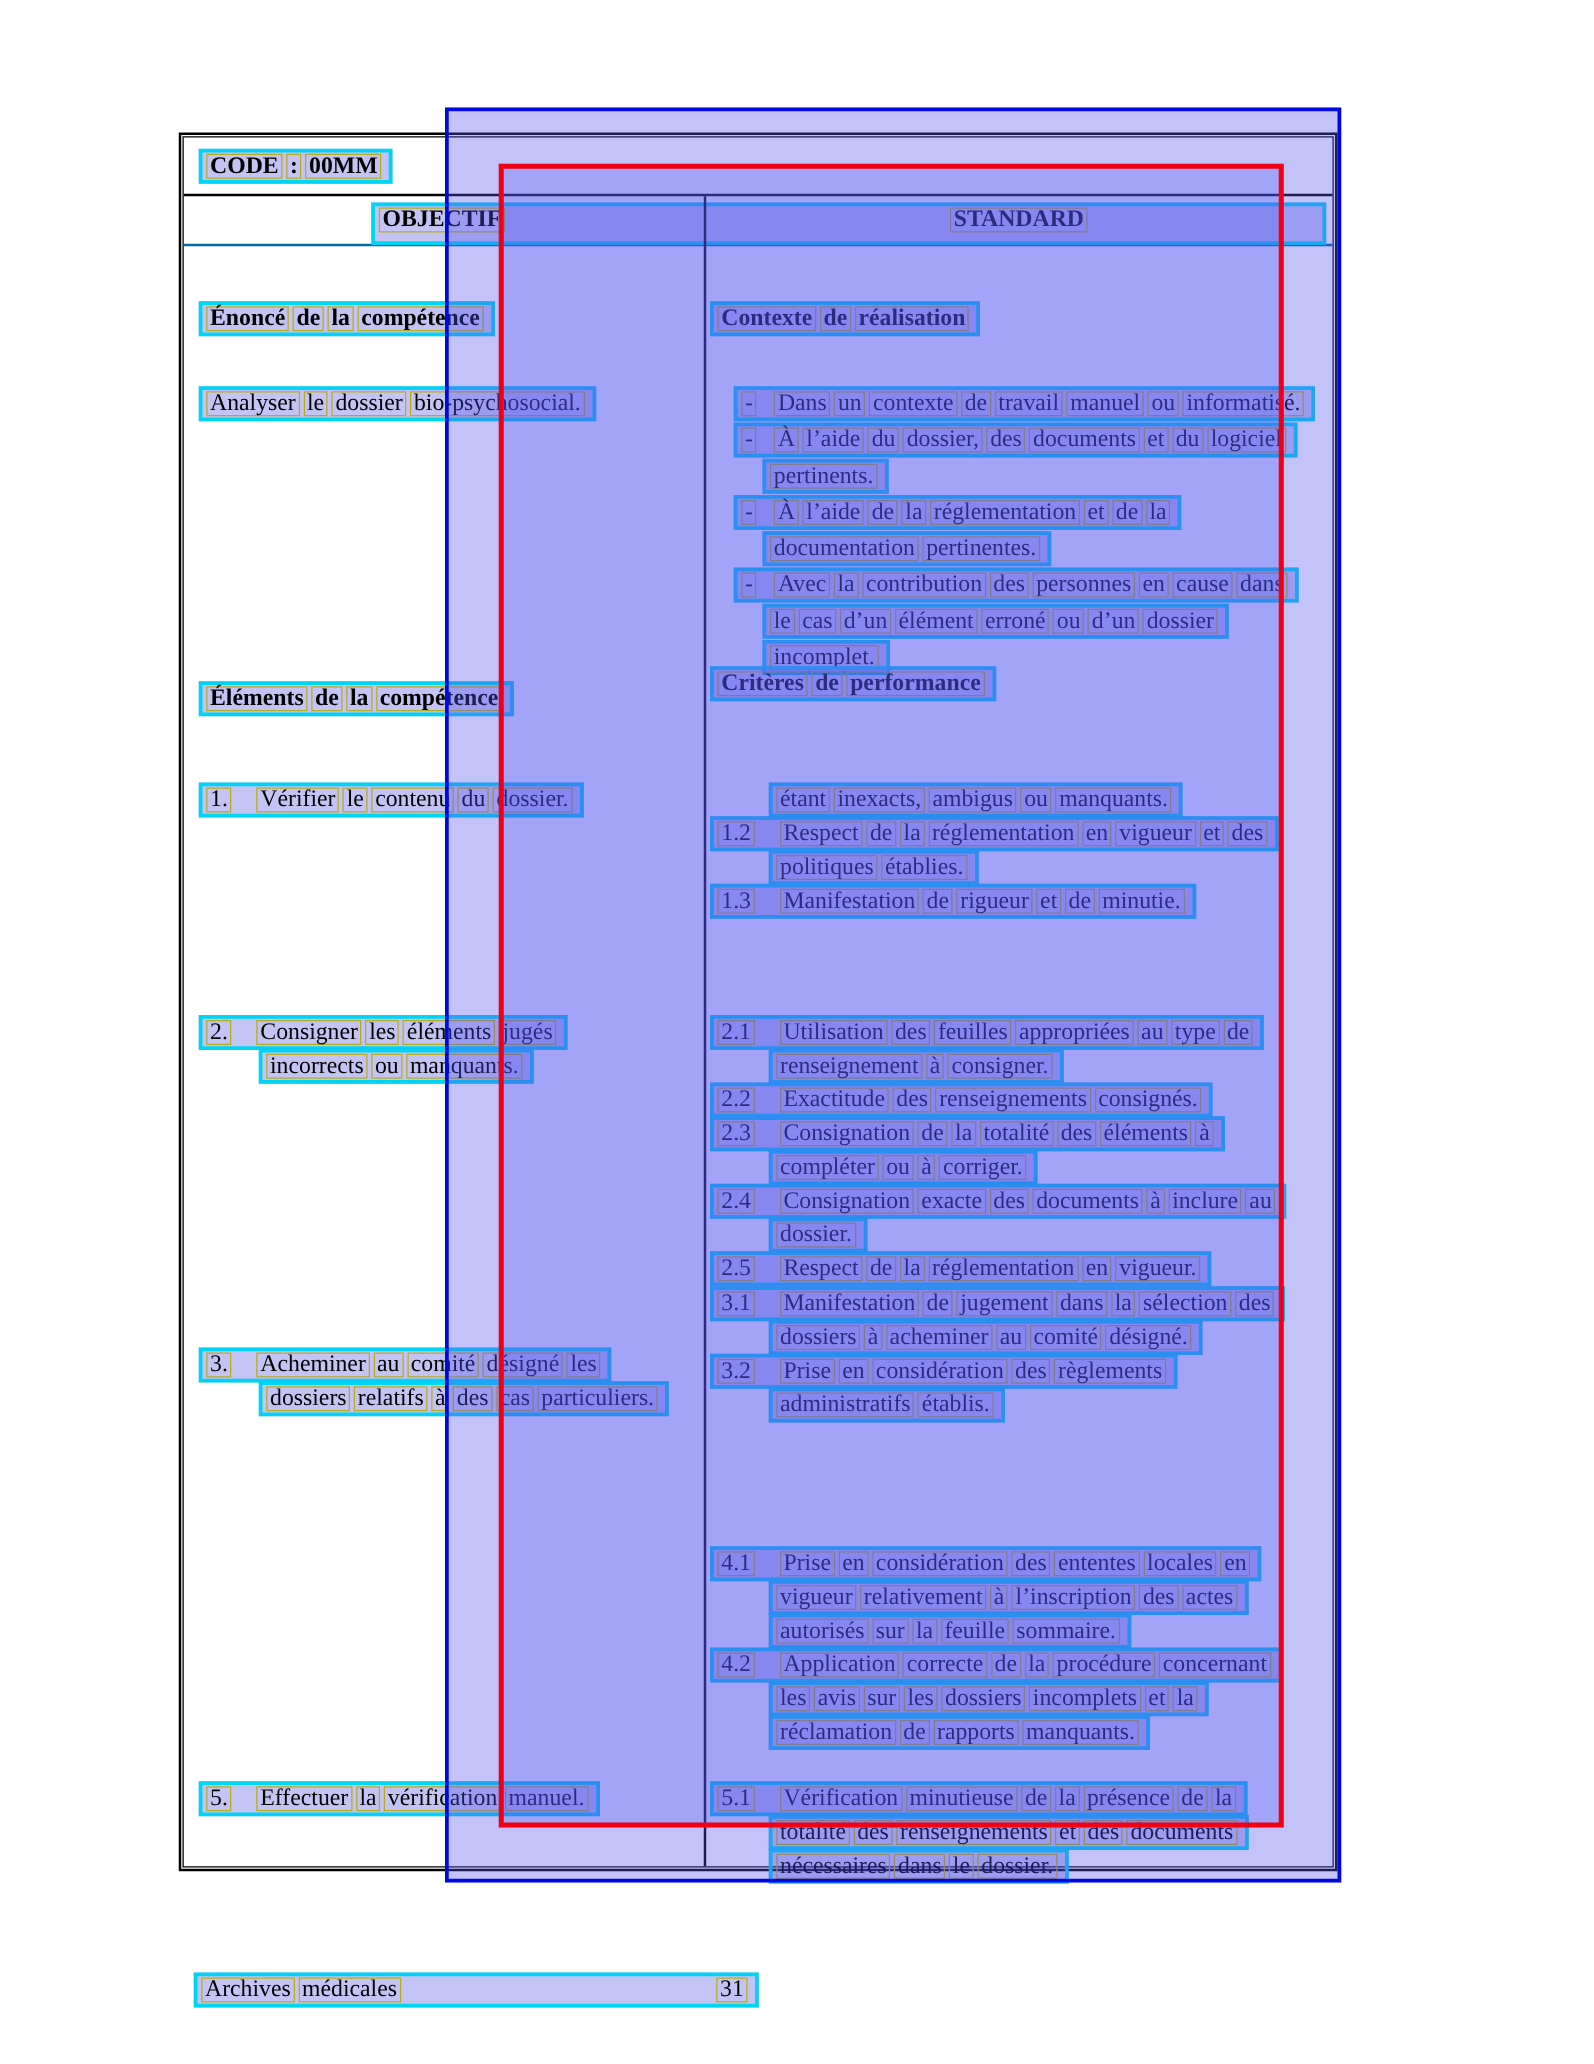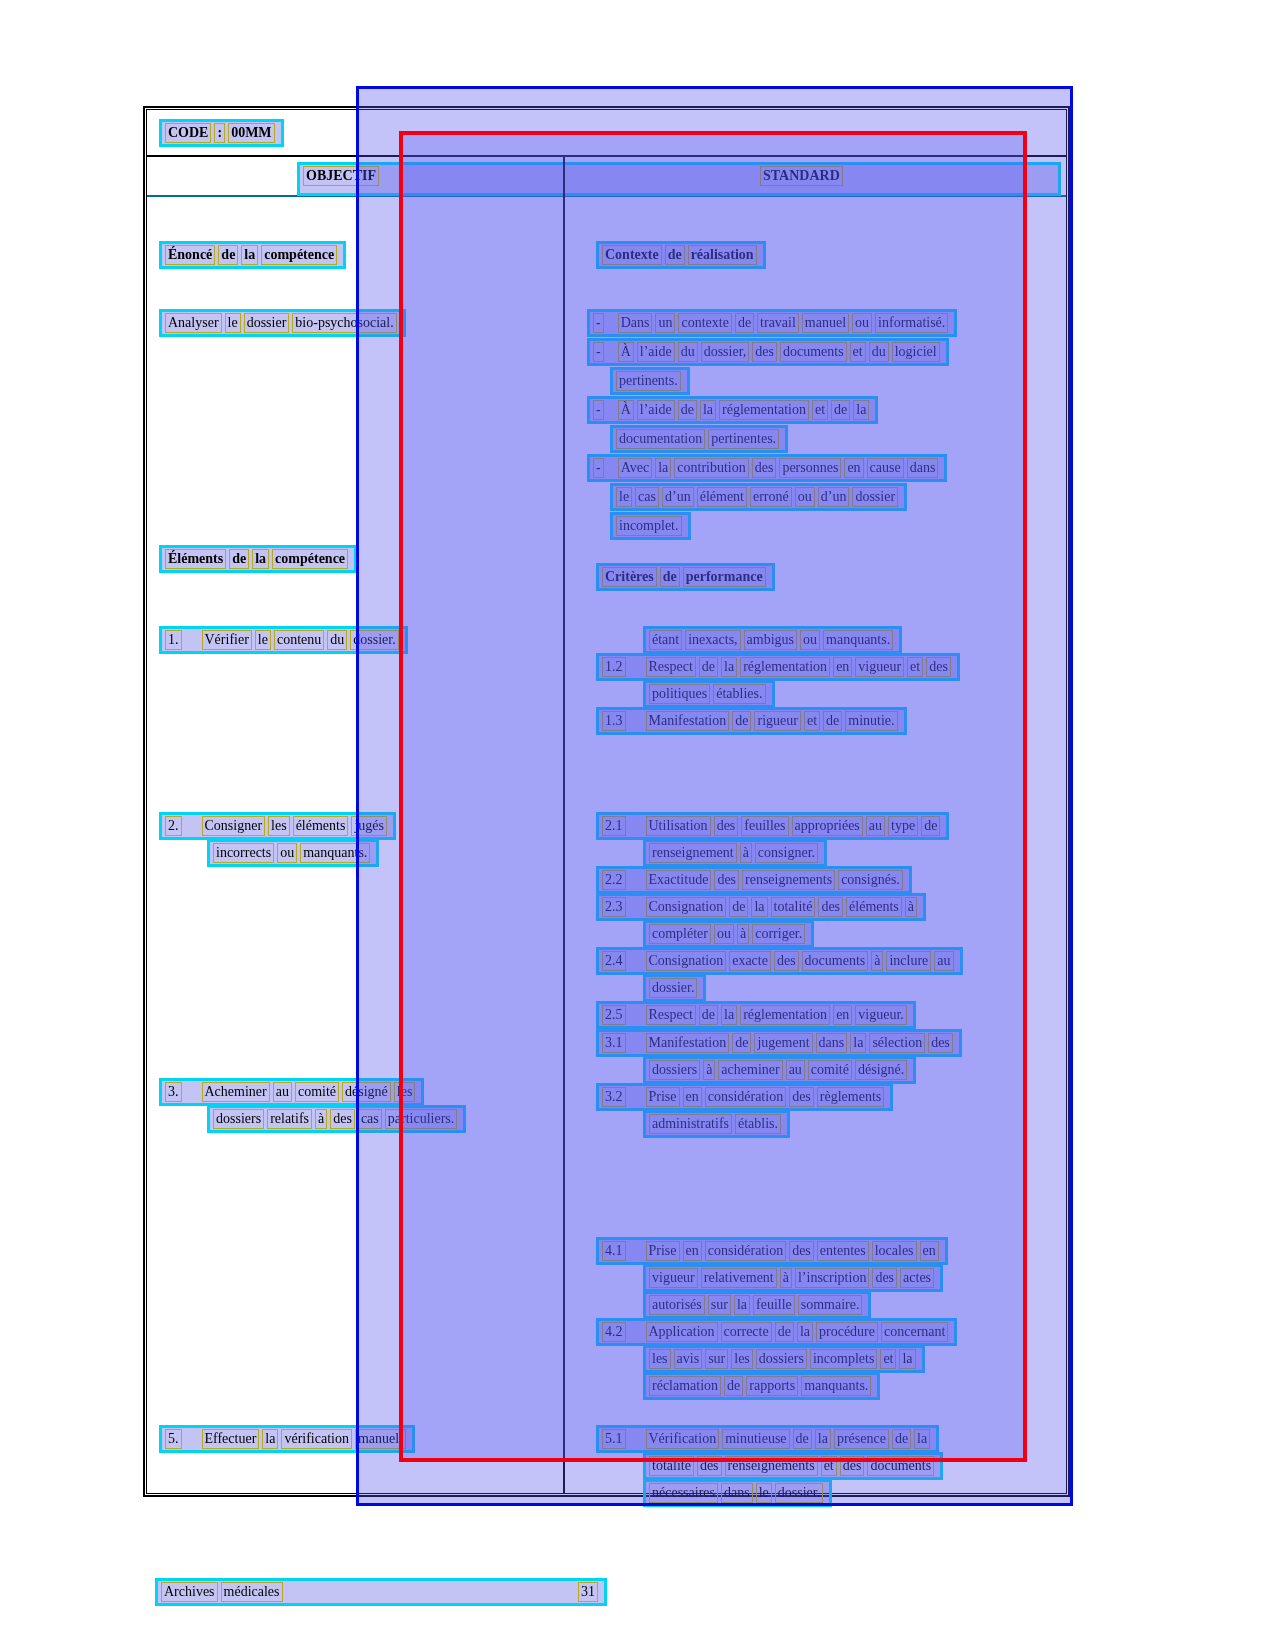--- a/index.html
+++ b/index.html
@@ -1,17 +1,17 @@
 <!DOCTYPE html>
 <html><head>
 <meta charset="utf-8">
 <style>
   html,body{margin:0;padding:0;background:#ffffff;}
   .page{position:relative;width:1275px;height:1651px;background:#ffffff;overflow:hidden;
-        font-family:"Liberation Serif",serif;font-size:14px;color:#000;}
+        font-family:"Liberation Serif",serif;font-size:19px;color:#000;}
   
   .doc-table{position:absolute;left:143px;top:106px;width:927px;height:1391px;
              border:2px solid #000;box-sizing:border-box;}
   .doc-table-inner{position:absolute;inset:1px;border:1px solid #000;}
   .row-code{position:relative;height:45px;border-bottom:2px solid #000;}
   .row-header{position:relative;height:38px;border-bottom:2px solid #0369a1;}
   .tbody{position:relative;height:1296px;margin-top:32px;}
   .col-divider{position:absolute;left:416px;top:47px;bottom:0;width:2px;background:#000;}
   
   .linebox{display:inline-block;border:3px solid #00d4f4;background:rgba(60,60,220,0.30);
@@ -22,21 +22,21 @@
   .bold{font-weight:bold;}
   .line-row{height:27px;}
   .bullets .line-row{height:29px;}
   .cont{padding-left:47px;}
   .lc .cont{padding-left:48px;}
   .bullets .cont{padding-left:23px;}
   .block{position:absolute;}
   .lc{left:0;width:416px;}
   .rc{left:418px;width:505px;}
   .pl12{padding-left:12px;}
-  .pl13{padding-left:31px;}
+  .pl13{padding-left:3px;}
   .pl22{padding-left:22px;}
   .code-box{position:absolute;left:12px;top:9px;}
   .hdr-strip{position:absolute;left:150px;top:5px;right:5px;height:26px;}
   .hdr-std{position:absolute;left:460px;top:1px;}
   
   .footer-strip{position:absolute;left:155px;top:1578px;width:452px;display:flex;
                 justify-content:space-between;box-sizing:border-box;gap:45px;}
   
   .blue-overlay{position:absolute;left:356px;top:86px;width:717px;height:1420px;
                 background:rgba(82,82,240,0.35);border:3px solid #0008e0;
@@ -107,21 +107,21 @@
           <div class="line-row"><span class="linebox"><span class="w num">-</span><span class="seg"><span class="w">Dans</span><span class="w">un</span><span class="w">contexte</span><span class="w">de</span><span class="w">travail</span><span class="w">manuel</span><span class="w">ou</span><span class="w">informatisé.</span></span></span></div>
           <div class="line-row"><span class="linebox"><span class="w num">-</span><span class="seg"><span class="w">À</span><span class="w">l’aide</span><span class="w">du</span><span class="w">dossier,</span><span class="w">des</span><span class="w">documents</span><span class="w">et</span><span class="w">du</span><span class="w">logiciel</span></span></span></div>
           <div class="line-row cont"><span class="linebox"><span class="seg"><span class="w">pertinents.</span></span></span></div>
           <div class="line-row"><span class="linebox"><span class="w num">-</span><span class="seg"><span class="w">À</span><span class="w">l’aide</span><span class="w">de</span><span class="w">la</span><span class="w">réglementation</span><span class="w">et</span><span class="w">de</span><span class="w">la</span></span></span></div>
           <div class="line-row cont"><span class="linebox"><span class="seg"><span class="w">documentation</span><span class="w">pertinentes.</span></span></span></div>
           <div class="line-row"><span class="linebox"><span class="w num">-</span><span class="seg"><span class="w">Avec</span><span class="w">la</span><span class="w">contribution</span><span class="w">des</span><span class="w">personnes</span><span class="w">en</span><span class="w">cause</span><span class="w">dans</span></span></span></div>
           <div class="line-row cont"><span class="linebox"><span class="seg"><span class="w">le</span><span class="w">cas</span><span class="w">d’un</span><span class="w">élément</span><span class="w">erroné</span><span class="w">ou</span><span class="w">d’un</span><span class="w">dossier</span></span></span></div>
           <div class="line-row cont"><span class="linebox"><span class="seg"><span class="w">incomplet.</span></span></span></div>
         </div>
 
-        <div class="block rc pl13" style="top:334px">
+        <div class="block rc pl13" style="top:304px">
           <div class="line-row"><span class="linebox bold"><span class="seg"><span class="w">Critères</span><span class="w">de</span><span class="w">performance</span></span></span></div>
         </div>
 
         <div class="block rc pl13" style="top:397px">
           <div class="line-row cont"><span class="linebox"><span class="seg"><span class="w">étant</span><span class="w">inexacts,</span><span class="w">ambigus</span><span class="w">ou</span><span class="w">manquants.</span></span></span></div>
           <div class="line-row"><span class="linebox"><span class="w num">1.2</span><span class="seg"><span class="w">Respect</span><span class="w">de</span><span class="w">la</span><span class="w">réglementation</span><span class="w">en</span><span class="w">vigueur</span><span class="w">et</span><span class="w">des</span></span></span></div>
           <div class="line-row cont"><span class="linebox"><span class="seg"><span class="w">politiques</span><span class="w">établies.</span></span></span></div>
           <div class="line-row"><span class="linebox"><span class="w num">1.3</span><span class="seg"><span class="w">Manifestation</span><span class="w">de</span><span class="w">rigueur</span><span class="w">et</span><span class="w">de</span><span class="w">minutie.</span></span></span></div>
         </div>
 

